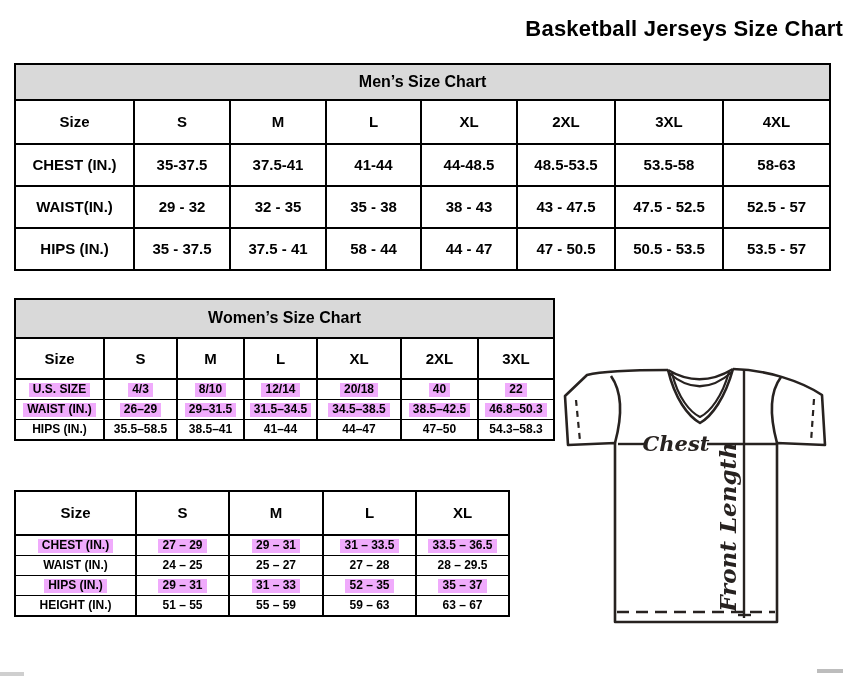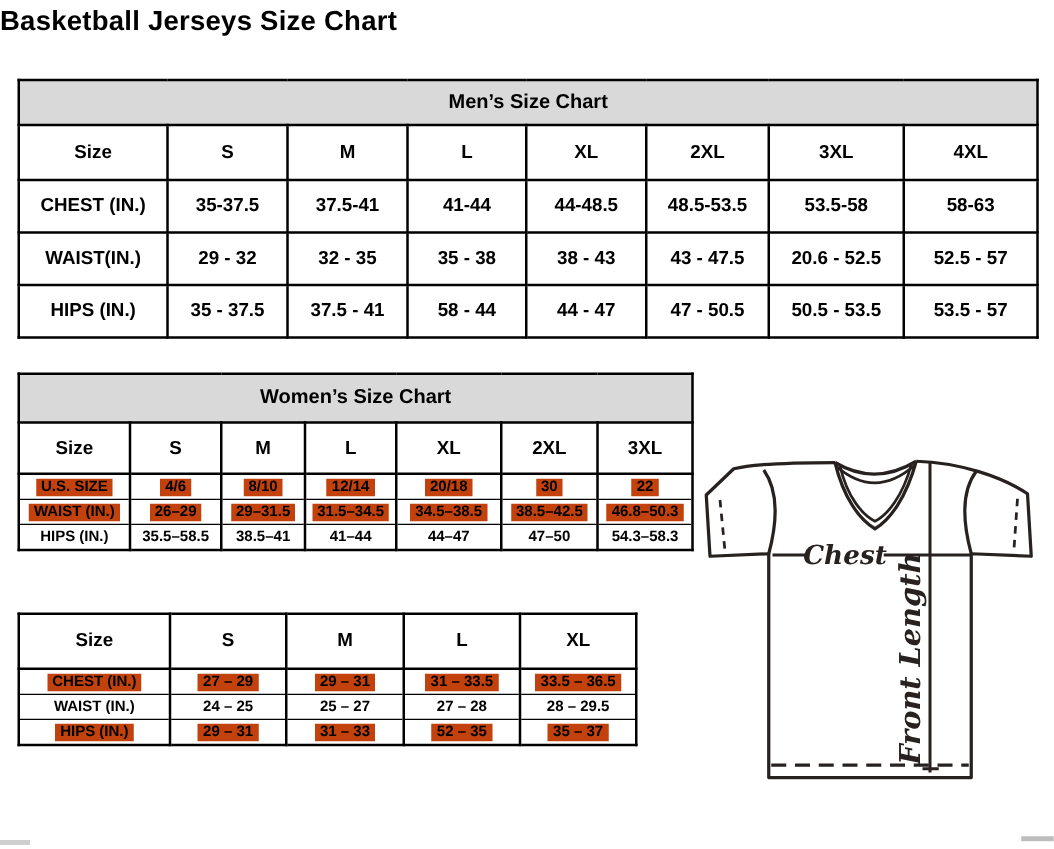--- a/index.html
+++ b/index.html
@@ -2,22 +2,22 @@
 <html><head>
 <meta charset="utf-8">
 <style>
   html,body { margin:0; padding:0; }
   body {
     width:843px; height:679px; background:#ffffff; position:relative;
     font-family:"Liberation Sans", sans-serif; color:#000;
     overflow:hidden;
   }
   .page-title {
-    position:absolute; top:4px; left:0; width:100%;
-    margin:0; text-align:left; font-size:22px; font-weight:bold;
+    position:absolute; top:16px; left:0; width:100%;
+    margin:0; text-align:right; font-size:22px; font-weight:bold;
     letter-spacing:.2px;
   }
   table.tbl {
     position:absolute; border-collapse:collapse; table-layout:fixed;
     text-align:center; font-weight:bold; color:#000;
   }
   .tbl td { padding:0; vertical-align:middle; }
   
   .mens { left:14px; top:63px; width:815px; font-size:15px; }
   .mens td { border:2px solid #000; }
@@ -36,21 +36,21 @@
   .womens .head td, .youth .head td { border-top:2px solid #000; border-bottom:2px solid #000; }
   .womens .head td { height:39px; }
   .youth  .head td { height:42px; }
   .womens .data td, .youth .data td {
     border-top:1px solid #000; border-bottom:1px solid #000;
     font-size:12px; height:19px;
   }
   .womens tr:last-child td, .youth tr:last-child td { border-bottom:2px solid #000; }
   .womens .data .lbl, .youth .data .lbl { font-size:12px; }
   .ct { display:inline-block; line-height:1.15; }
-  .hl-row .ct { background:#c2410c; padding:0 4px; }
+  .hl-row .ct { background:#f0abfc; padding:0 4px; }
   
   .jersey { position:absolute; left:555px; top:355px; width:288px; height:288px; }
   .jersey-label { font-family:"DejaVu Serif", serif; font-style:italic; font-weight:bold; fill:#272220; }
   
   .frag-left  { position:absolute; left:0px;   top:672px; width:24px; height:4px; background:#cfcfcf; }
   .frag-right { position:absolute; left:817px; top:669px; width:26px; height:4px; background:#bdbdbd; }
 </style>
 </head>
 <body>
 
@@ -91,21 +91,21 @@
     <td><span class="ct">53.5-58</span></td>
     <td><span class="ct">58-63</span></td>
   </tr>
   <tr class="data">
     <td><span class="ct lbl">WAIST(IN.)</span></td>
     <td><span class="ct">29 - 32</span></td>
     <td><span class="ct">32 - 35</span></td>
     <td><span class="ct">35 - 38</span></td>
     <td><span class="ct">38 - 43</span></td>
     <td><span class="ct">43 - 47.5</span></td>
-    <td><span class="ct">20.6 - 52.5</span></td>
+    <td><span class="ct">47.5 - 52.5</span></td>
     <td><span class="ct">52.5 - 57</span></td>
   </tr>
   <tr class="data">
     <td><span class="ct lbl">HIPS (IN.)</span></td>
     <td><span class="ct">35 - 37.5</span></td>
     <td><span class="ct">37.5 - 41</span></td>
     <td><span class="ct">58 - 44</span></td>
     <td><span class="ct">44 - 47</span></td>
     <td><span class="ct">47 - 50.5</span></td>
     <td><span class="ct">50.5 - 53.5</span></td>
@@ -132,25 +132,25 @@
     <td><span class="ct">Size</span></td>
     <td><span class="ct">S</span></td>
     <td><span class="ct">M</span></td>
     <td><span class="ct">L</span></td>
     <td><span class="ct">XL</span></td>
     <td><span class="ct">2XL</span></td>
     <td><span class="ct">3XL</span></td>
   </tr>
   <tr class="data hl-row">
     <td><span class="ct lbl">U.S. SIZE</span></td>
-    <td><span class="ct">4/6</span></td>
+    <td><span class="ct">4/3</span></td>
     <td><span class="ct">8/10</span></td>
     <td><span class="ct">12/14</span></td>
     <td><span class="ct">20/18</span></td>
-    <td><span class="ct">30</span></td>
+    <td><span class="ct">40</span></td>
     <td><span class="ct">22</span></td>
   </tr>
   <tr class="data hl-row">
     <td><span class="ct lbl">WAIST (IN.)</span></td>
     <td><span class="ct">26–29</span></td>
     <td><span class="ct">29–31.5</span></td>
     <td><span class="ct">31.5–34.5</span></td>
     <td><span class="ct">34.5–38.5</span></td>
     <td><span class="ct">38.5–42.5</span></td>
     <td><span class="ct">46.8–50.3</span></td>
@@ -197,20 +197,27 @@
     <td><span class="ct">27 – 28</span></td>
     <td><span class="ct">28 – 29.5</span></td>
   </tr>
   <tr class="data hl-row">
     <td><span class="ct lbl">HIPS (IN.)</span></td>
     <td><span class="ct">29 – 31</span></td>
     <td><span class="ct">31 – 33</span></td>
     <td><span class="ct">52 – 35</span></td>
     <td><span class="ct">35 – 37</span></td>
   </tr>
+  <tr class="data">
+    <td><span class="ct lbl">HEIGHT (IN.)</span></td>
+    <td><span class="ct">51 – 55</span></td>
+    <td><span class="ct">55 – 59</span></td>
+    <td><span class="ct">59 – 63</span></td>
+    <td><span class="ct">63 – 67</span></td>
+  </tr>
 </tbody>
   </table>
 
 <svg class="jersey" viewBox="0 0 288 288" fill="none" stroke="#272220" stroke-width="2.6" stroke-linejoin="round" stroke-linecap="butt">
 
   <path fill="#ffffff" d="M 113 15 C 88 15 48 16 32 20 L 10 41 L 13 90 L 60 88 L 60 267 L 222 267 L 222 88 L 270 90 L 267 40 C 246 26 212 15 178 14"></path>
 
   <path d="M 60 88 C 67 62 68 38 56 21"></path>
   <path d="M 222 88 C 215 62 214 38 226 22"></path>
 

